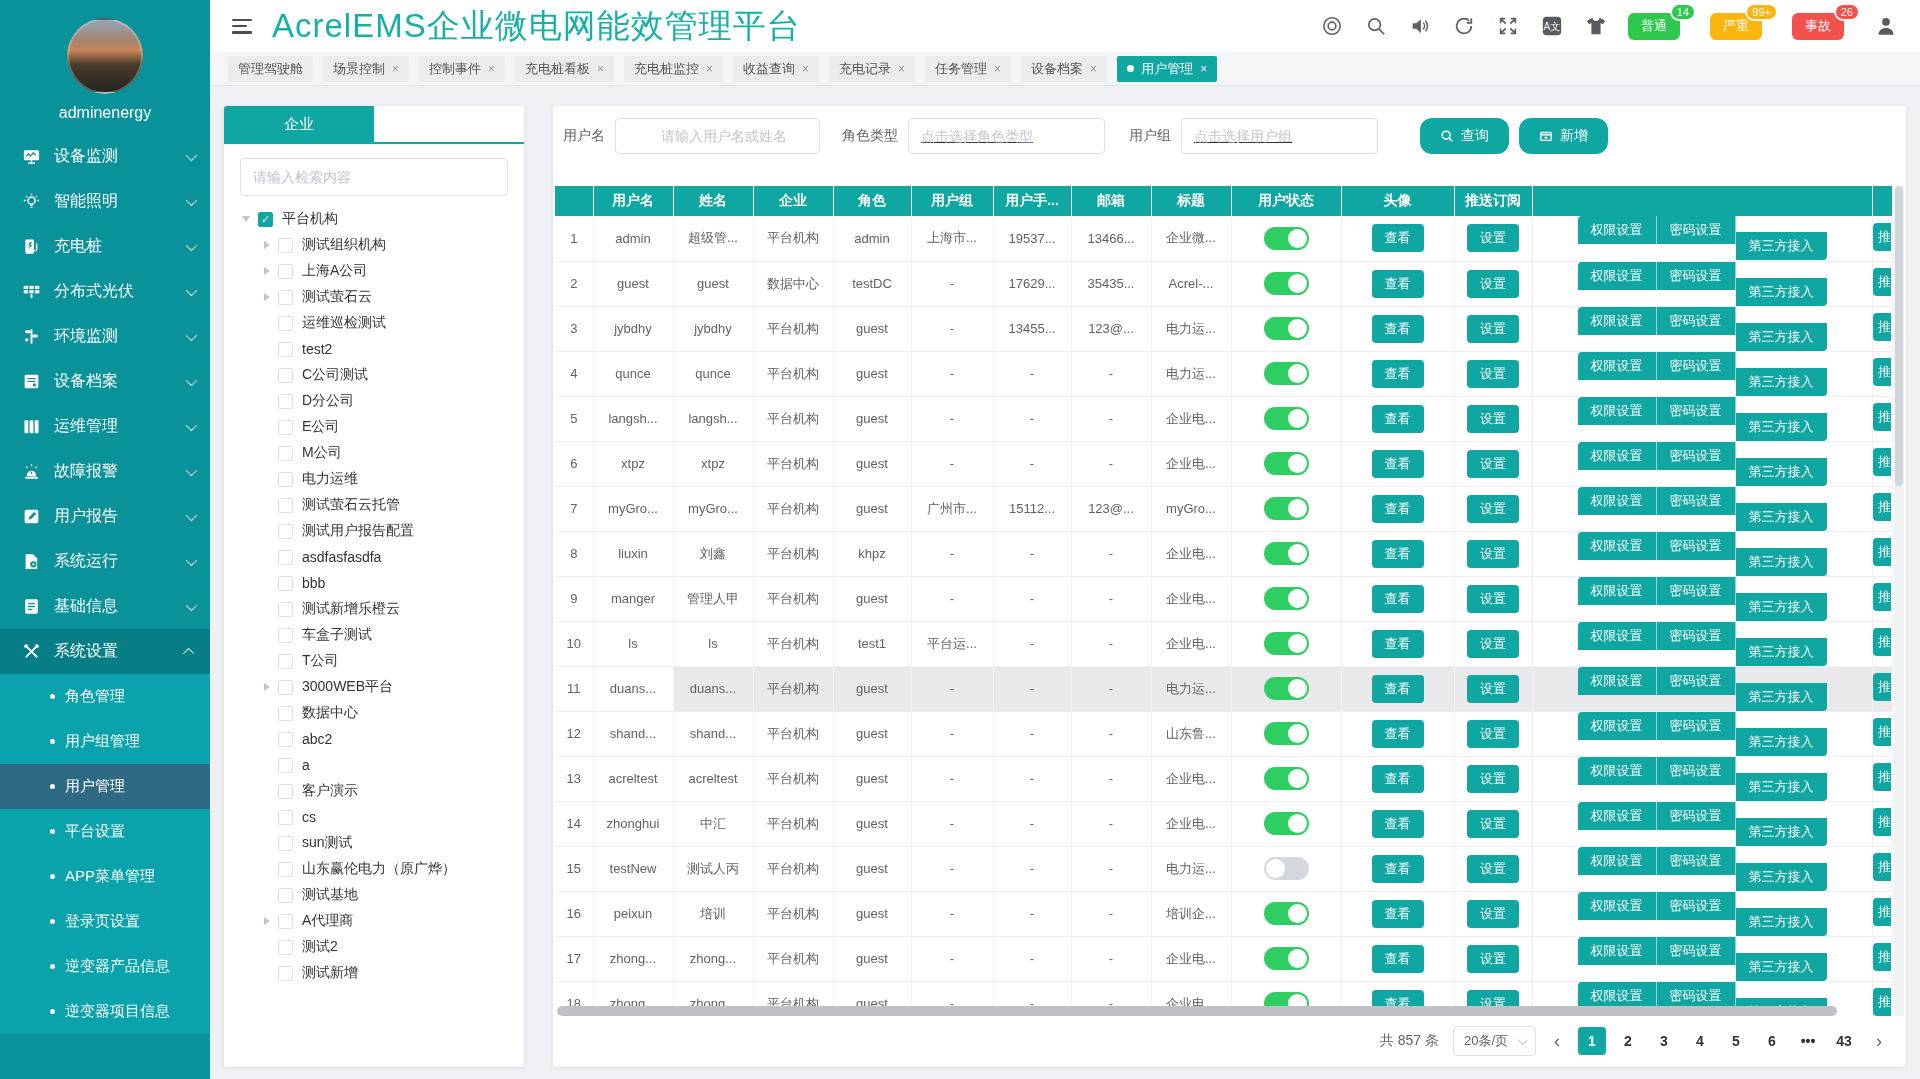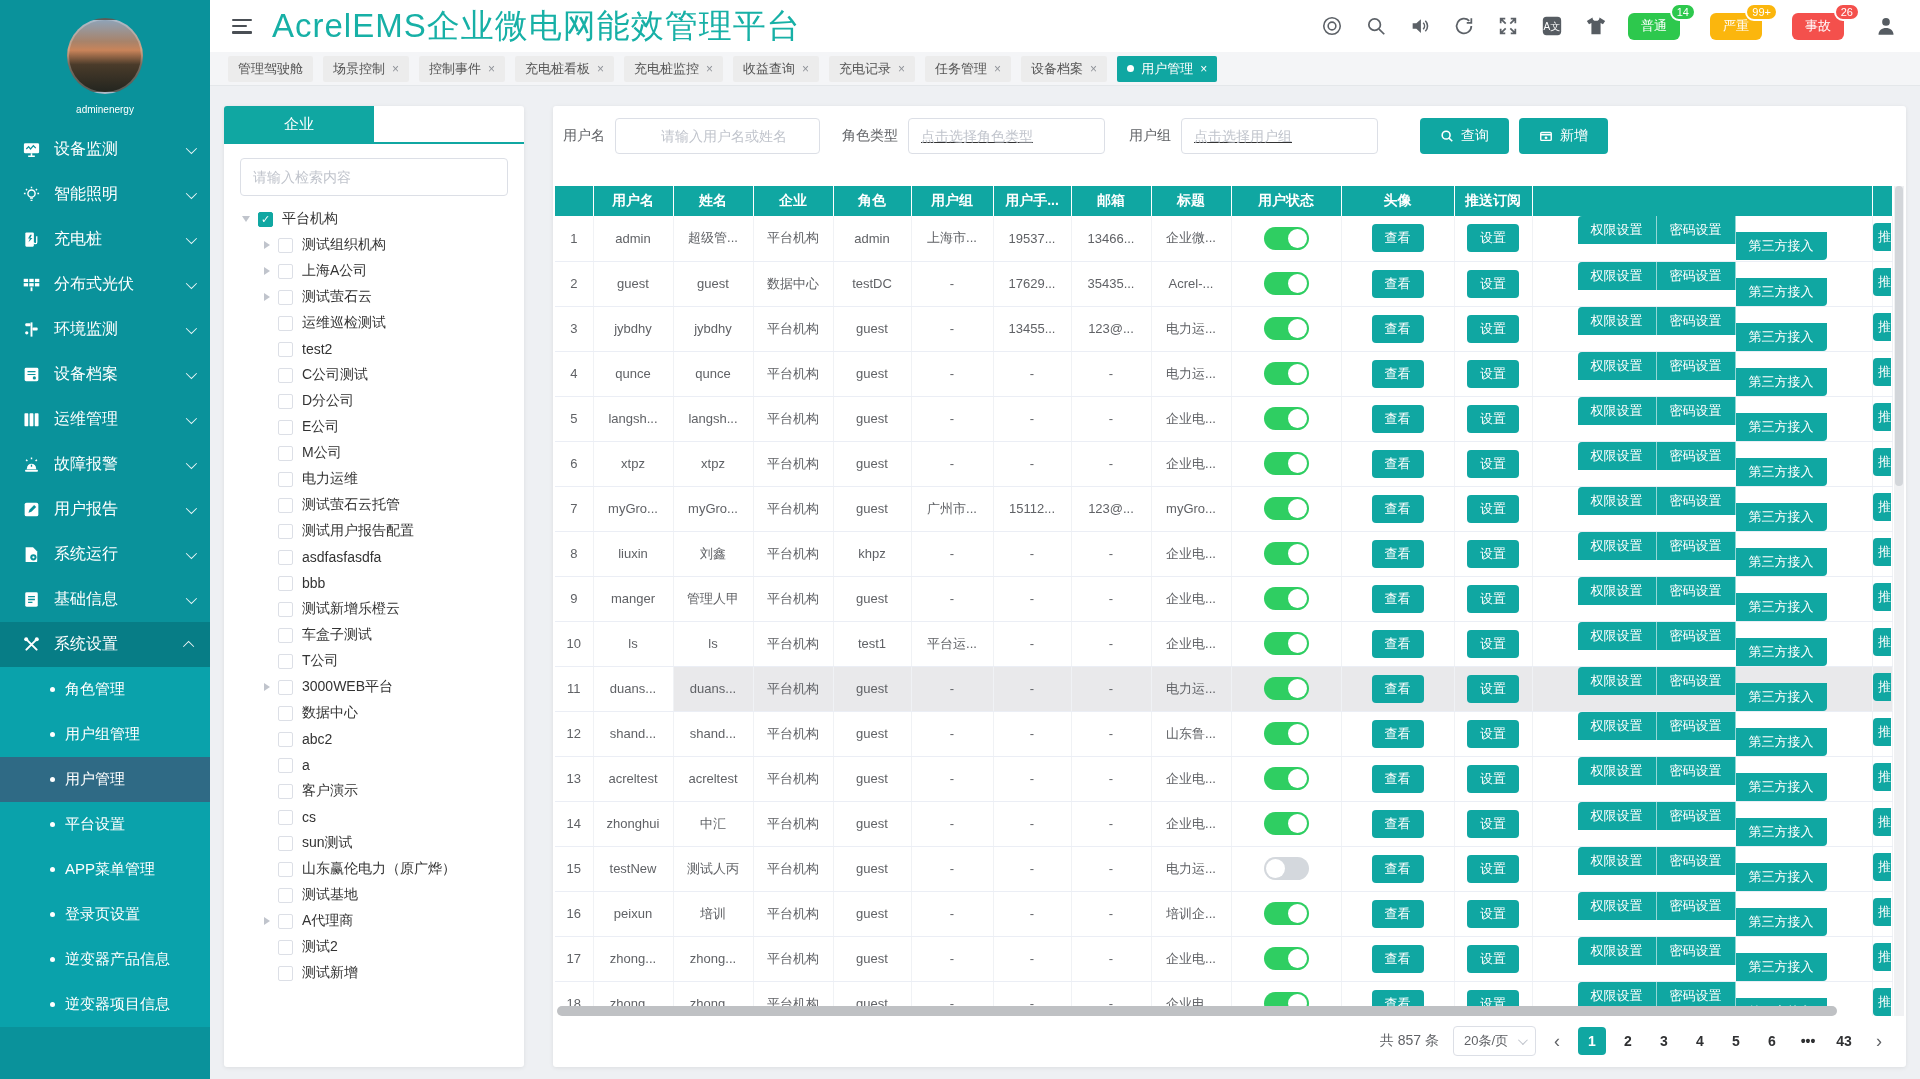--- a/index.html
+++ b/index.html
@@ -8,21 +8,21 @@
   }
   *{margin:0;padding:0;box-sizing:border-box;}
   html,body{width:1920px;height:1079px;overflow:hidden;}
   body{font-family:"Liberation Sans","DejaVu Sans",sans-serif;background:#eef0f3;position:relative;color:var(--txt);}
 
   
   .sidebar{position:absolute;left:0;top:0;width:210px;height:1079px;background:var(--sidebar);color:#fff;z-index:5;}
   .avatar{width:76px;height:76px;border-radius:50%;margin:18px auto 10px;
     background:linear-gradient(180deg,#8fa3b8 0%,#a8836a 30%,#c9845a 42%,#4a3b2a 62%,#23251f 100%);
     border:2px solid rgba(255,255,255,.25);}
-  .username{text-align:center;font-size:10px;margin-bottom:12px;}
+  .username{text-align:center;font-size:16px;margin-bottom:12px;}
   .menu-item{height:45px;display:flex;align-items:center;padding:0 16px 0 20px;font-size:16px;cursor:pointer;}
   .menu-item.expanded{background:var(--sidebar-open);}
   .micon{width:22px;height:22px;margin-right:12px;flex:none;display:flex;align-items:center;justify-content:center;}
   .micon svg{width:19px;height:19px;}
   .mlabel{flex:1;white-space:nowrap;}
   .chev{width:8px;height:8px;border-right:1.6px solid rgba(255,255,255,.9);border-bottom:1.6px solid rgba(255,255,255,.9);transform:rotate(45deg) translateY(-2px);flex:none;}
   .chev.up{transform:rotate(-135deg) translateY(-2px);}
   .submenu{background:var(--sidebar-sub);}
   .submenu-item{height:45px;display:flex;align-items:center;padding-left:50px;font-size:15px;cursor:pointer;}
   .submenu-item .bullet{width:5px;height:5px;border-radius:50%;background:#fff;margin-right:10px;flex:none;}
@@ -66,21 +66,21 @@
   .tarrow.blank{border:none;width:6px;}
   .cb{width:15px;height:15px;border:1px solid #dcdfe6;border-radius:2px;margin-right:9px;flex:none;background:#fff;font-size:11px;line-height:13px;text-align:center;color:#fff;}
   .cb.checked{background:var(--primary);border-color:var(--primary);}
 
   
   .filter-row{display:flex;align-items:center;padding:12px 8px 0 10px;gap:10px;}
   .flabel{font-size:14px;color:var(--txt);white-space:nowrap;}
   .finput{height:36px;border:1px solid #dcdfe6;border-radius:4px;padding:0 12px;font-size:14px;color:#333;outline:none;font-family:inherit;}
   .finput::placeholder{color:#c0c4cc;}
   .w1{width:205px;padding-left:45px;}.w2{width:197px;margin-right:14px;text-decoration:underline;}
-  .pbtn{height:36px;background:var(--primary);color:#fff;border:none;border-radius:4px;font-size:14px;display:inline-flex;align-items:center;gap:7px;padding:0 20px;cursor:pointer;font-family:inherit;}
+  .pbtn{height:36px;background:var(--primary);color:#fff;border:none;border-radius:12px;font-size:14px;display:inline-flex;align-items:center;gap:7px;padding:0 20px;cursor:pointer;font-family:inherit;}
   .pbtn svg{width:14px;height:14px;}
   .btn-query{margin-left:18px;}
 
   
   .table-wrap{position:absolute;left:2px;top:80px;width:1349px;height:830px;overflow:hidden;}
   table{border-collapse:collapse;table-layout:fixed;width:1337px;font-size:13px;}
   thead th{background:var(--primary);color:#fff;font-size:14px;font-weight:bold;height:30px;border-right:1px solid rgba(255,255,255,.4);white-space:nowrap;overflow:hidden;}
   thead th:last-child{border-right:none;}
   tbody td{height:45px;text-align:center;border-bottom:1px solid var(--border);border-right:1px solid #f0f2f5;color:var(--txt);white-space:nowrap;overflow:hidden;background:#fff;}
   tbody td.hl{background:#e9e9eb;}

